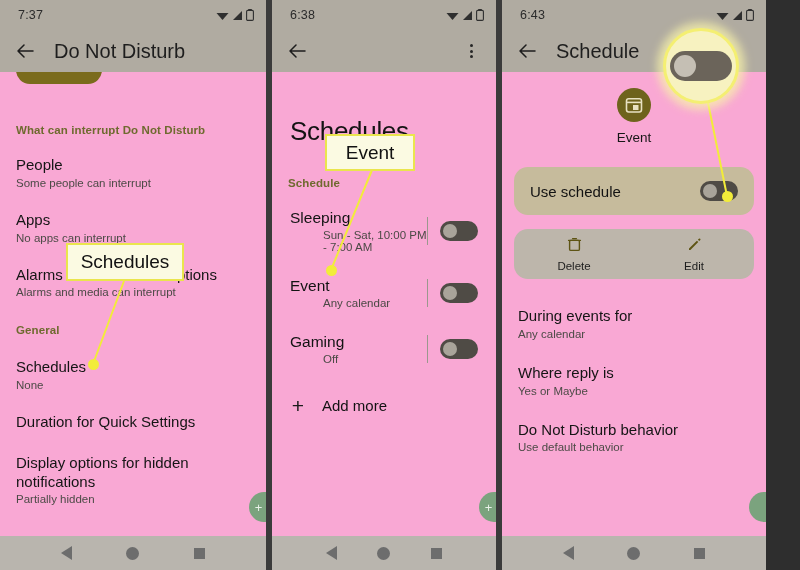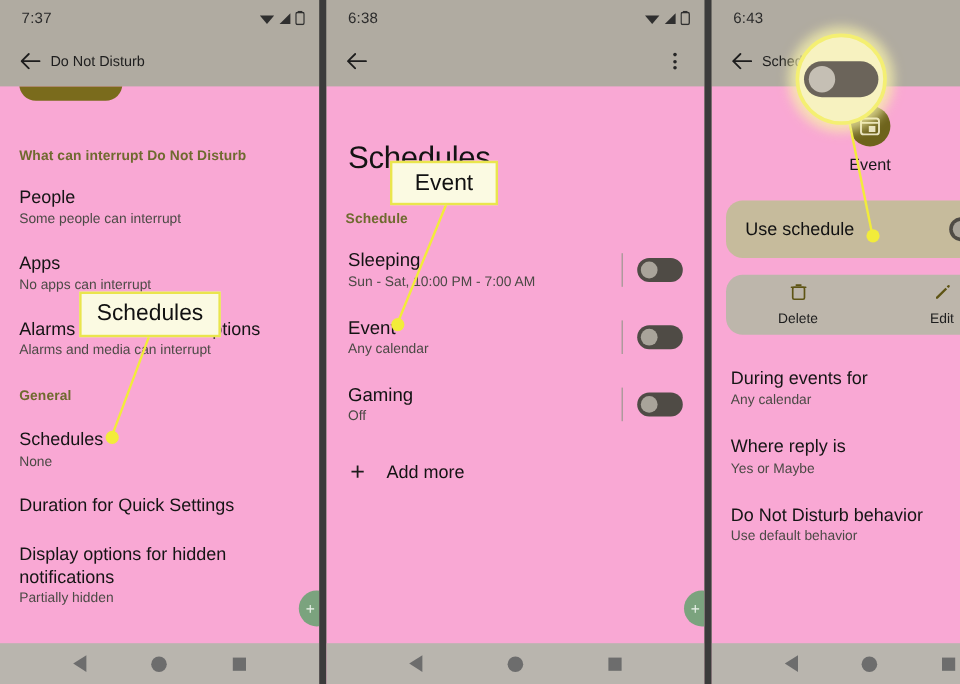--- a/index.html
+++ b/index.html
@@ -12,21 +12,21 @@
   #root { position: relative; width: 800px; height: 570px; display: flex; }
 
   .panel {
     position: relative;
     height: 570px;
     background: #b3aea4;
     overflow: hidden;
     flex: 0 0 auto;
   }
   #panel1 { width: 266px; }
-  #panel2 { width: 315px; }
+  #panel2 { width: 224px; }
   #panel3 { width: 264px; }
 
   .divider { width: 6px; height: 570px; background: #3b3b3b; flex: 0 0 auto; }
 
   
   .statusbar {
     position: relative;
     height: 30px;
     background: #b0aba1;
     display: flex; align-items: center;
@@ -40,21 +40,21 @@
   
   .appbar {
     position: relative;
     height: 42px;
     background: #b0aba1;
     display: flex; align-items: center;
     padding: 0 14px 0 12px;
   }
   .appbar .back { width: 26px; height: 26px; display:flex; align-items:center; justify-content:center; cursor: pointer;}
   .appbar .title {
-    font-size: 12px; color: #1e1e1e; margin-left: 4px;
+    font-size: 20px; color: #1e1e1e; margin-left: 16px;
     white-space: nowrap;
   }
   .appbar .spacer { flex: 1; }
   .appbar .kebab { width: 22px; height: 26px; display:flex; flex-direction:column; align-items:center; justify-content:center; gap:2.5px; cursor:pointer;}
   .kebab i { width: 3px; height: 3px; border-radius: 50%; background: #262626; display:block;}
 
   
   .body { position: relative; height: 498px; background: #f9a8d4; overflow: hidden; }
   .navbar {
     position: absolute; left: 0; bottom: 0; width: 100%; height: 34px;
@@ -80,21 +80,21 @@
   }
   .row { padding: 0 16px; cursor: pointer; }
   .row .rt { font-size: 15px; color: #151515; line-height: 1.25; }
   .row .rs { font-size: 11.5px; color: #4c4a46; margin-top: 2px; }
 
   .listrow {
     display: flex; align-items: center; justify-content: space-between;
     padding: 0 18px 0 18px; cursor: pointer;
   }
   .listrow .lt { font-size: 15.5px; color: #131313; }
-  .listrow .ls { font-size: 11.5px; color: #4b4945; margin-top: 2px; }
+  .listrow .ls { font-size: 11.5px; color: #4b4945; margin-top: 2px; margin-left: 33px; }
   .vsep { width: 1px; height: 28px; background: #9c978e; margin-right: 12px; }
 
   
   .toggle {
     width: 38px; height: 20px; border-radius: 10px;
     background: #4f4b45; position: relative; flex: 0 0 auto; cursor: pointer;
   }
   .toggle .knob {
     position: absolute; left: 3px; top: 3px;
     width: 14px; height: 14px; border-radius: 50%;

